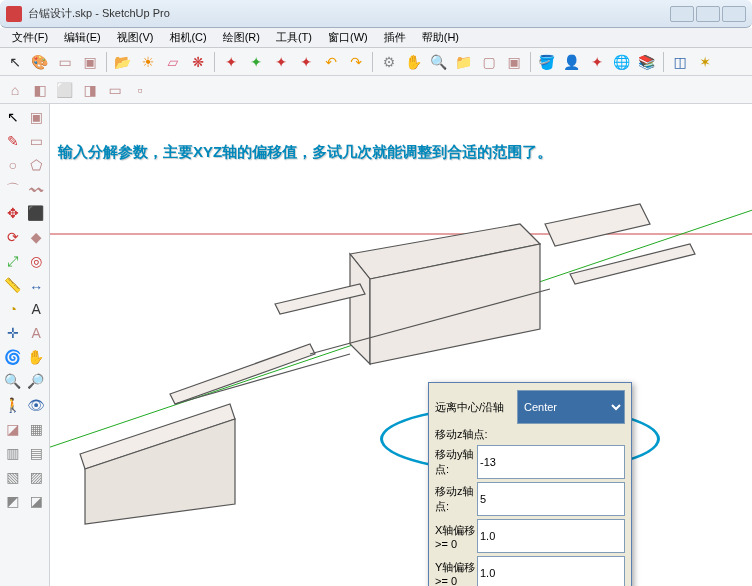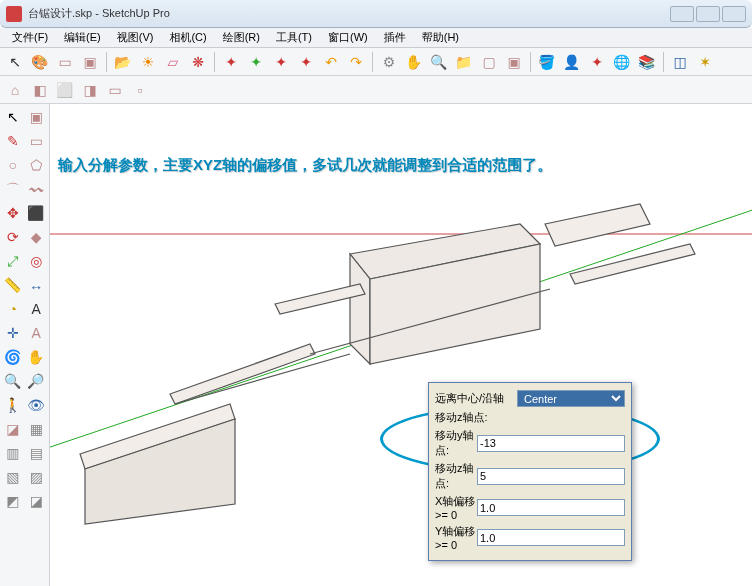--- a/index.html
+++ b/index.html
@@ -26,33 +26,33 @@
 .leftbar { position: absolute; left: 0; top: 104px; bottom: 0; width: 50px; background: #f4f6f8; border-right: 1px solid #d0d4d8; display: flex; flex-direction: column; padding: 2px; gap: 2px; overflow: hidden; }
 .leftbar .row { display: flex; gap: 2px; }
 .leftbar .tbtn { width: 22px; height: 22px; }
 
 
 .viewport { position: absolute; left: 50px; top: 104px; right: 0; bottom: 0; background: #fff; overflow: hidden; }
 .viewport svg { position: absolute; inset: 0; }
 
 
 .bigtitle { position: absolute; left: 8px; top: 6px; font-size: 32px; font-weight: bold; color: #0088bb; text-shadow: 1px 1px 2px rgba(0,0,0,.25); }
-.subtitle { position: absolute; left: 8px; top: 52px; font-size: 15px; font-weight: bold; color: #0088bb; text-shadow: 1px 1px 1px rgba(0,0,0,.2); }
+.subtitle { position: absolute; left: 8px; top: 39px; font-size: 15px; font-weight: bold; color: #0088bb; text-shadow: 1px 1px 1px rgba(0,0,0,.2); }
 
 
 .ellipse { position: absolute; left: 330px; top: 300px; width: 280px; height: 70px; border: 3px solid #0099cc; border-radius: 50%; pointer-events: none; }
 
 
 .dialog { position: absolute; left: 378px; top: 278px; width: 204px; background: #ece9d8; border: 1px solid #5a7fb0; box-shadow: 2px 2px 6px rgba(0,0,0,.35); }
 .dialog .dtitle { height: 20px; background: linear-gradient(#3a6ea5, #2a5e95); color: #fff; display: flex; align-items: center; padding: 0 4px; font-size: 11px; }
 .dialog .dtitle .close { margin-left: auto; width: 18px; height: 14px; background: #d04040; border: 1px solid #803030; border-radius: 2px; display: flex; align-items: center; justify-content: center; color: #fff; font-size: 9px; }
 .dialog .dbody { padding: 4px 6px 6px; }
 .drow { display: flex; align-items: center; margin: 3px 0; }
 .drow label { width: 82px; font-size: 11px; }
-.drow input, .drow select { flex: 1; height: 17px; border: 1px solid #7f9db9; background: #fff; font-size: 11px; padding: 0 2px; }
+.drow input, .drow select { flex: 1; height: 34px; border: 1px solid #7f9db9; background: #fff; font-size: 11px; padding: 0 2px; }
 .drow select { background: #3a6ea5; color: #fff; }
 </style>
 </head>
 <body>
 
 <div class="titlebar">
   <div class="appicon"></div>
   <span class="title">台锯设计.skp - SketchUp Pro</span>
   <div class="winbtns">
     <div class="winbtn"></div>

